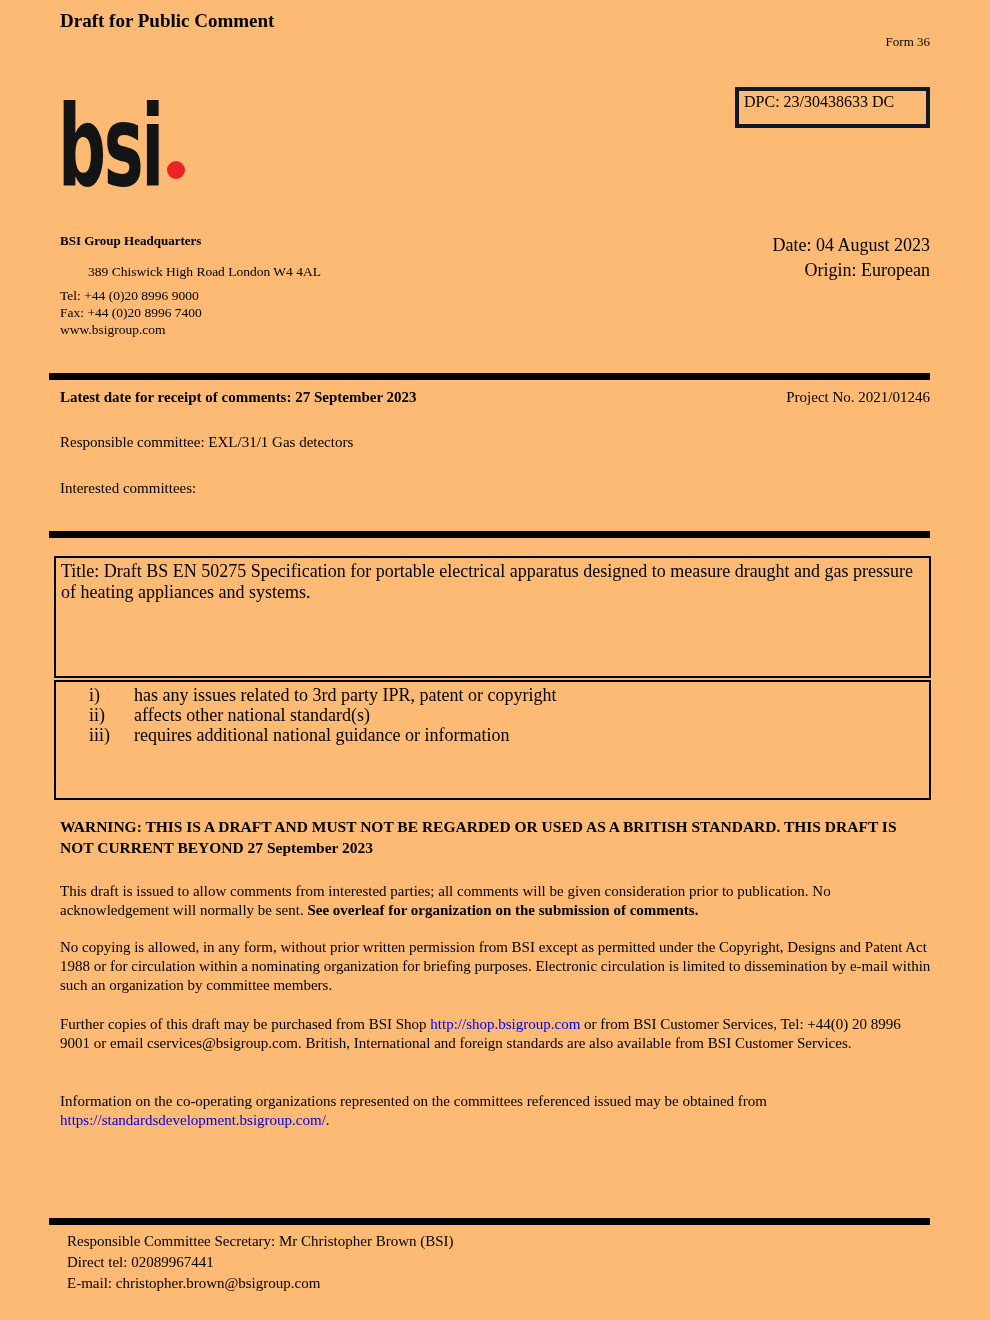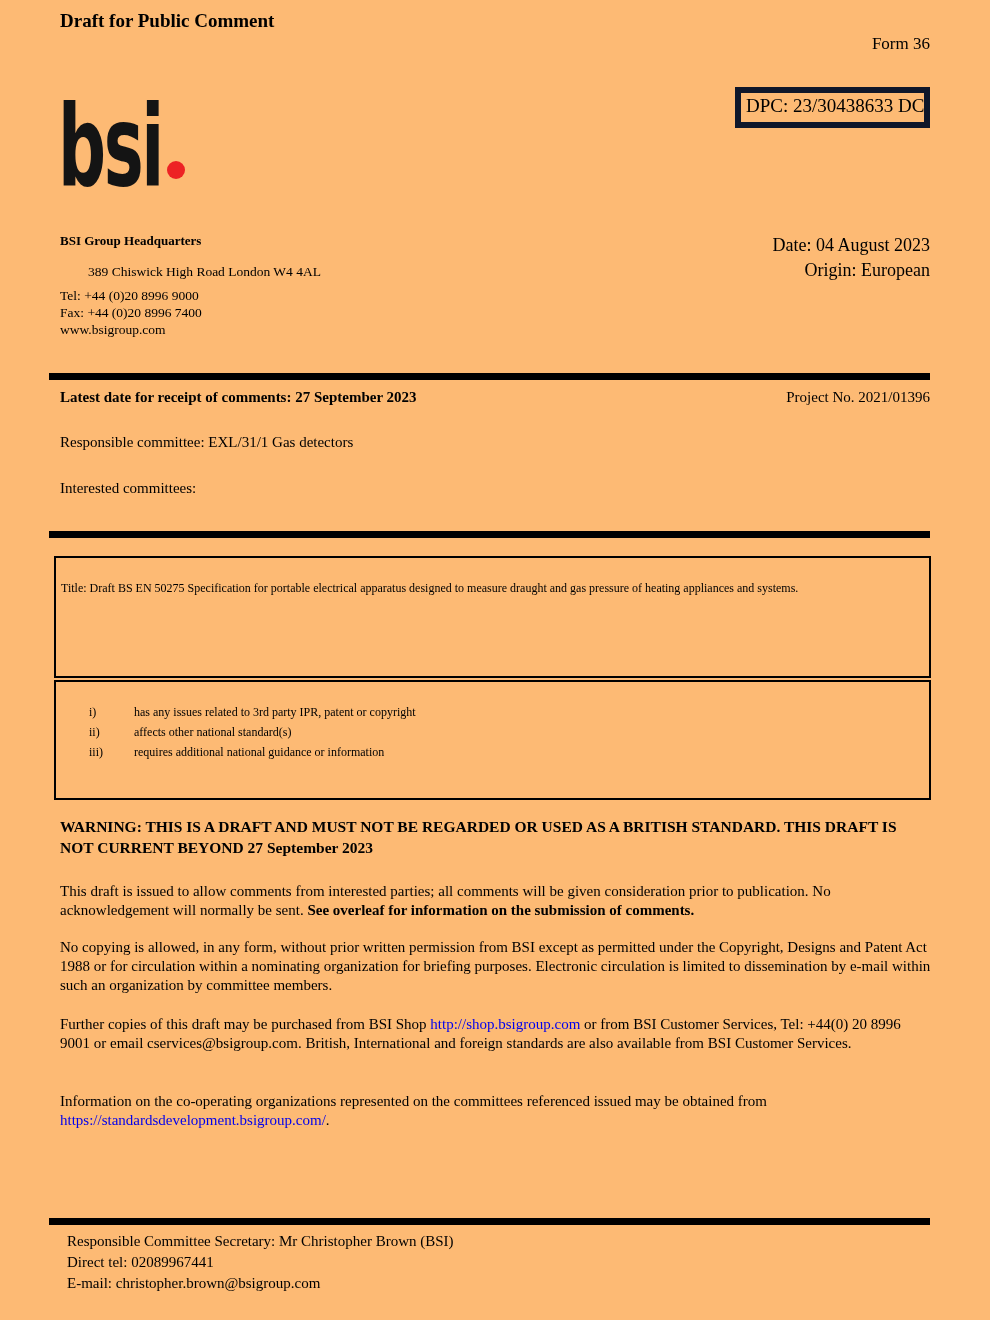--- a/index.html
+++ b/index.html
@@ -9,26 +9,26 @@
     width: 990px;
     height: 1320px;
     background: #fdba74;
     color: #000000;
     font-family: "Liberation Serif", "DejaVu Serif", serif;
     overflow: hidden;
   }
   .abs { position: absolute; }
 
   .draft-title { left: 60px; top: 10px; font-size: 19px; font-weight: bold; }
-  .form-no { right: 60px; top: 34px; font-size: 17px; text-align: left; }
+  .form-no { right: 60px; top: 34px; font-size: 13px; text-align: left; }
 
   .dpc-box {
     left: 735px; top: 87px; width: 195px; height: 41px;
-    border: 6px solid #0f172a; padding: 2px 5px;
-    font-size: 19px; white-space: nowrap;
+    border: 4px solid #0f172a; padding: 2px 5px;
+    font-size: 16px; white-space: nowrap;
   }
 
   .logo-text {
     left: 58px; top: 90px;
     font-family: "DejaVu Sans", "Liberation Sans", sans-serif;
     font-weight: bold; font-size: 112px; line-height: 1;
     letter-spacing: -4px; color: #141414;
     transform: scaleX(0.60); transform-origin: 0 0;
   }
   .logo-dot {
@@ -47,22 +47,22 @@
   .rule-2 { top: 531px; }
   .rule-footer { top: 1218px; }
 
   .latest-date { left: 60px; top: 389px; font-size: 15px; font-weight: bold; }
   .project-no { right: 60px; top: 389px; font-size: 15px; text-align: right; }
   .responsible { left: 60px; top: 434px; font-size: 15px; }
   .interested { left: 60px; top: 480px; font-size: 15px; }
 
   .box {
     left: 54px; width: 877px;
-    border: 2px solid #000; padding: 20px 5px;
-    font-size: 12px; line-height: 21px;
+    border: 2px solid #000; padding: 3px 5px;
+    font-size: 18px; line-height: 21px;
   }
   .title-box { top: 556px; height: 122px; }
   .keywords-box { top: 680px; height: 120px; line-height: 20px; }
   .kw-item { display: flex; line-height: 20px; }
   .kw-marker { display: inline-block; margin-left: 28px; width: 45px; flex: none; }
 
   .body-par { left: 60px; width: 874px; font-size: 15px; line-height: 19px; }
   .warning { top: 816px; font-weight: bold; font-size: 15.5px; line-height: 21px; width: 872px; }
   .par-issued { top: 882px; }
   .par-copying { top: 938px; }
@@ -97,21 +97,21 @@
   </div>
 
   <div class="abs meta">
     <div>Date: 04 August 2023</div>
     <div>Origin: European</div>
   </div>
 
   <div class="abs rule rule-1" style="background: rgb(0, 0, 0);"></div>
 
   <div class="abs latest-date">Latest date for receipt of comments: 27 September 2023</div>
-  <div class="abs project-no">Project No. 2021/01396</div>
+  <div class="abs project-no">Project No. 2021/01246</div>
   <div class="abs responsible">Responsible committee: EXL/31/1 Gas detectors</div>
   <div class="abs interested">Interested committees:</div>
 
   <div class="abs rule rule-2" style="background: rgb(0, 0, 0);"></div>
 
   <div class="abs box title-box">
     <span>Title: Draft BS EN 50275 Specification for portable electrical apparatus designed to measure draught and gas pressure of heating appliances and systems.</span>
   </div>
 
   <div class="abs box keywords-box">
@@ -125,21 +125,21 @@
     </div>
     <div class="kw-item">
       <span class="kw-marker">iii)</span>
       <span>requires additional national guidance or information</span>
     </div>
   </div>
 
   <div class="abs body-par warning">WARNING: THIS IS A DRAFT AND MUST NOT BE REGARDED OR USED AS A BRITISH STANDARD. THIS DRAFT IS NOT CURRENT BEYOND 27 September 2023</div>
 
   <div class="abs body-par par-issued">
-    <span>This draft is issued to allow comments from interested parties; all comments will be given consideration prior to publication. No acknowledgement will normally be sent. </span><span class="bold-inline">See overleaf for information on the submission of comments.</span>
+    <span>This draft is issued to allow comments from interested parties; all comments will be given consideration prior to publication. No acknowledgement will normally be sent. </span><span class="bold-inline">See overleaf for organization on the submission of comments.</span>
   </div>
 
   <div class="abs body-par par-copying">No copying is allowed, in any form, without prior written permission from BSI except as permitted under the Copyright, Designs and Patent Act 1988 or for circulation within a nominating organization for briefing purposes. Electronic circulation is limited to dissemination by e-mail within such an organization by committee members.</div>
 
   <div class="abs body-par par-further">
     <span>Further copies of this draft may be purchased from BSI Shop </span><a class="link" style="color: rgb(0, 0, 238);">http://shop.bsigroup.com</a><span> or from BSI Customer Services, Tel: +44(0) 20 8996 9001 or email cservices@bsigroup.com. British, International and foreign standards are also available from BSI Customer Services.</span>
   </div>
 
   <div class="abs body-par par-info">
     <span>Information on the co-operating organizations represented on the committees referenced issued may be obtained from </span><a class="link" style="color: rgb(0, 0, 238);">https://standardsdevelopment.bsigroup.com/</a><span>.</span>

